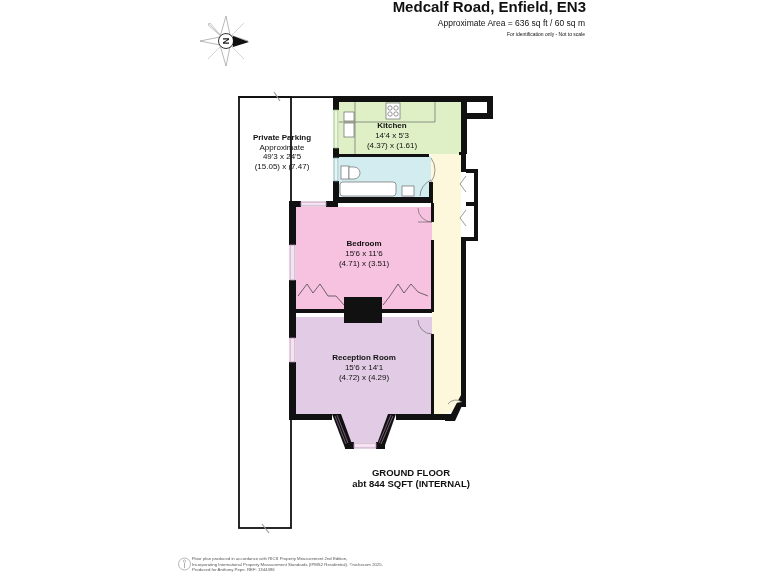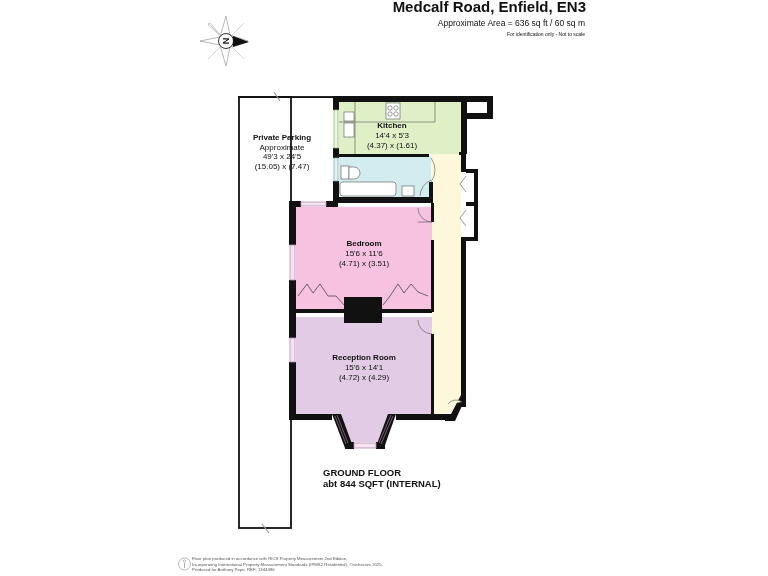--- a/index.html
+++ b/index.html
@@ -4,21 +4,21 @@
 <style>
   html,body{margin:0;padding:0;background:#ffffff;}
   body{width:768px;height:576px;position:relative;overflow:hidden;font-family:"Liberation Sans",sans-serif;color:#111;}
   .title{position:absolute;right:182px;top:-2px;font-size:15px;font-weight:bold;white-space:nowrap;}
   .area{position:absolute;right:183px;top:18px;font-size:8.5px;white-space:nowrap;}
   .scale{position:absolute;right:183px;top:31px;font-size:5px;white-space:nowrap;}
   svg{position:absolute;left:0;top:0;}
   .lbl{font-family:"Liberation Sans",sans-serif;text-anchor:middle;fill:#111;}
   .lblb{font-weight:bold;font-size:8px;}
   .lbln{font-size:8px;}
-  .floor{position:absolute;left:323px;top:467px;width:144px;font-size:9.5px;font-weight:bold;line-height:11px;}
+  .floor{position:absolute;left:339px;top:467px;width:144px;text-align:center;font-size:9.5px;font-weight:bold;line-height:11px;}
   .footer{position:absolute;left:192px;top:556px;font-size:4.3px;line-height:5.6px;color:#555;white-space:nowrap;}
   .footer-icon{position:absolute;left:178px;top:555px;width:13px;height:18px;}
 </style>
 </head>
 <body>
 
 <div class="title">Medcalf Road, Enfield, EN3</div>
 <div class="area">Approximate Area = 636 sq ft / 60 sq m</div>
 <div class="scale">For identification only - Not to scale</div>
 

